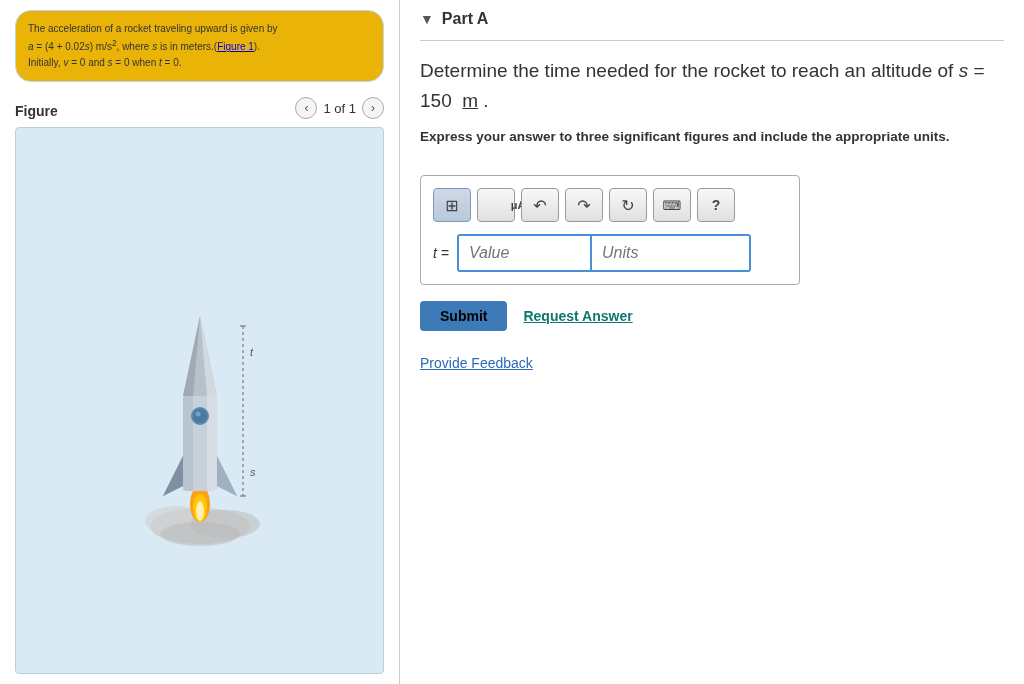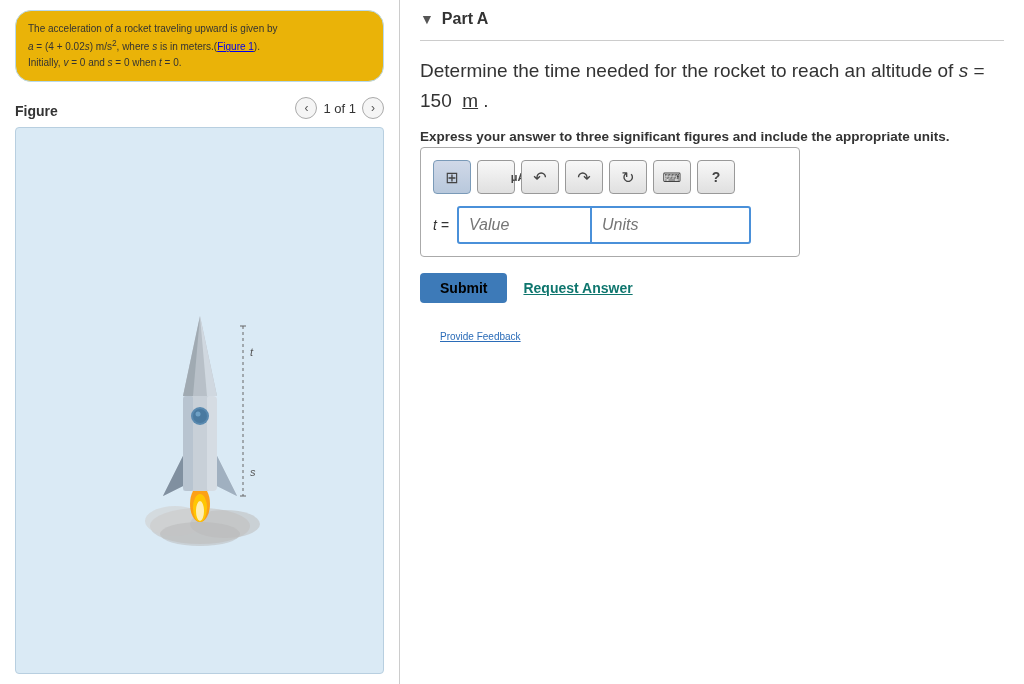--- a/index.html
+++ b/index.html
@@ -123,21 +123,21 @@
 
     .problem-text {
       font-size: 19px;
       margin-bottom: 10px;
       line-height: 1.6;
     }
 
     .bold-instruction {
       font-weight: bold;
       font-size: 13.5px;
-      margin-bottom: 0;
+      margin-bottom: 28px;
       line-height: 1.5;
     }
 
     
     .answer-box {
       border: 1px solid #aaa;
       border-radius: 4px;
       padding: 12px;
       display: inline-block;
       margin-bottom: 16px;
@@ -233,25 +233,24 @@
       font-size: 14px;
       cursor: pointer;
       background: none;
       border: none;
       font-weight: bold;
     }
 
     .provide-feedback-link {
       color: #2b6cb8;
       text-decoration: underline;
-      font-size: 10px;
+      font-size: 14px;
       cursor: pointer;
       background: none;
       border: none;
-      margin-left: 20px;
     }
   </style>
 </head>
 <body>
 
 <div class="left-panel">
   <div class="problem-description">
     <span>The acceleration of a rocket traveling upward is given by</span><br>
     <span>
       <i>a</i> = (4 + 0.02<i>s</i>) m/s<sup>2</sup>, where <i>s</i> is in meters.(<a href="#">Figure 1</a>).

